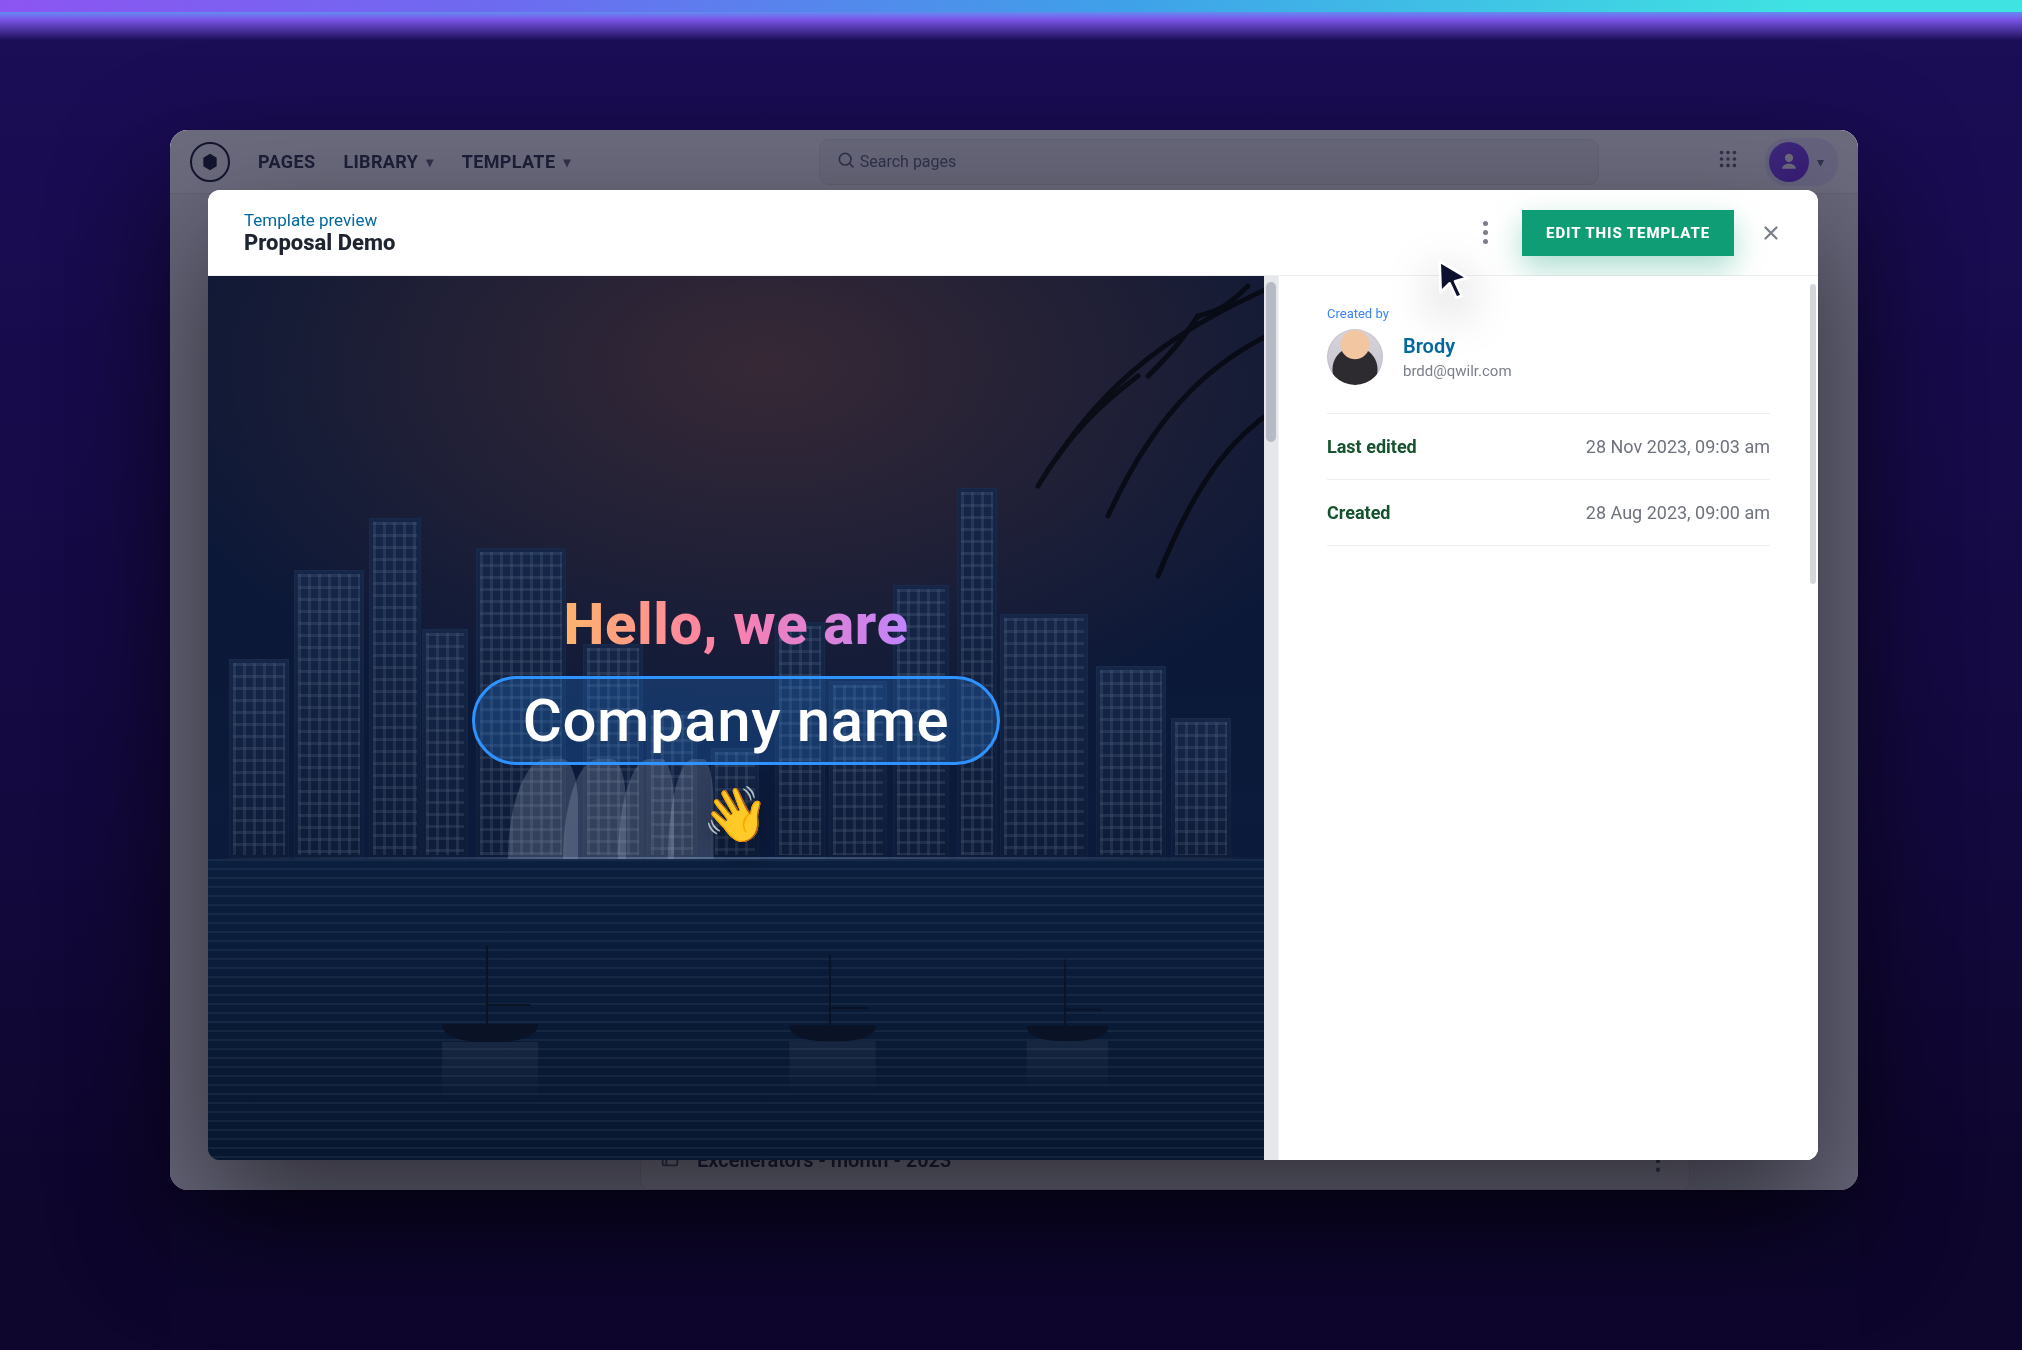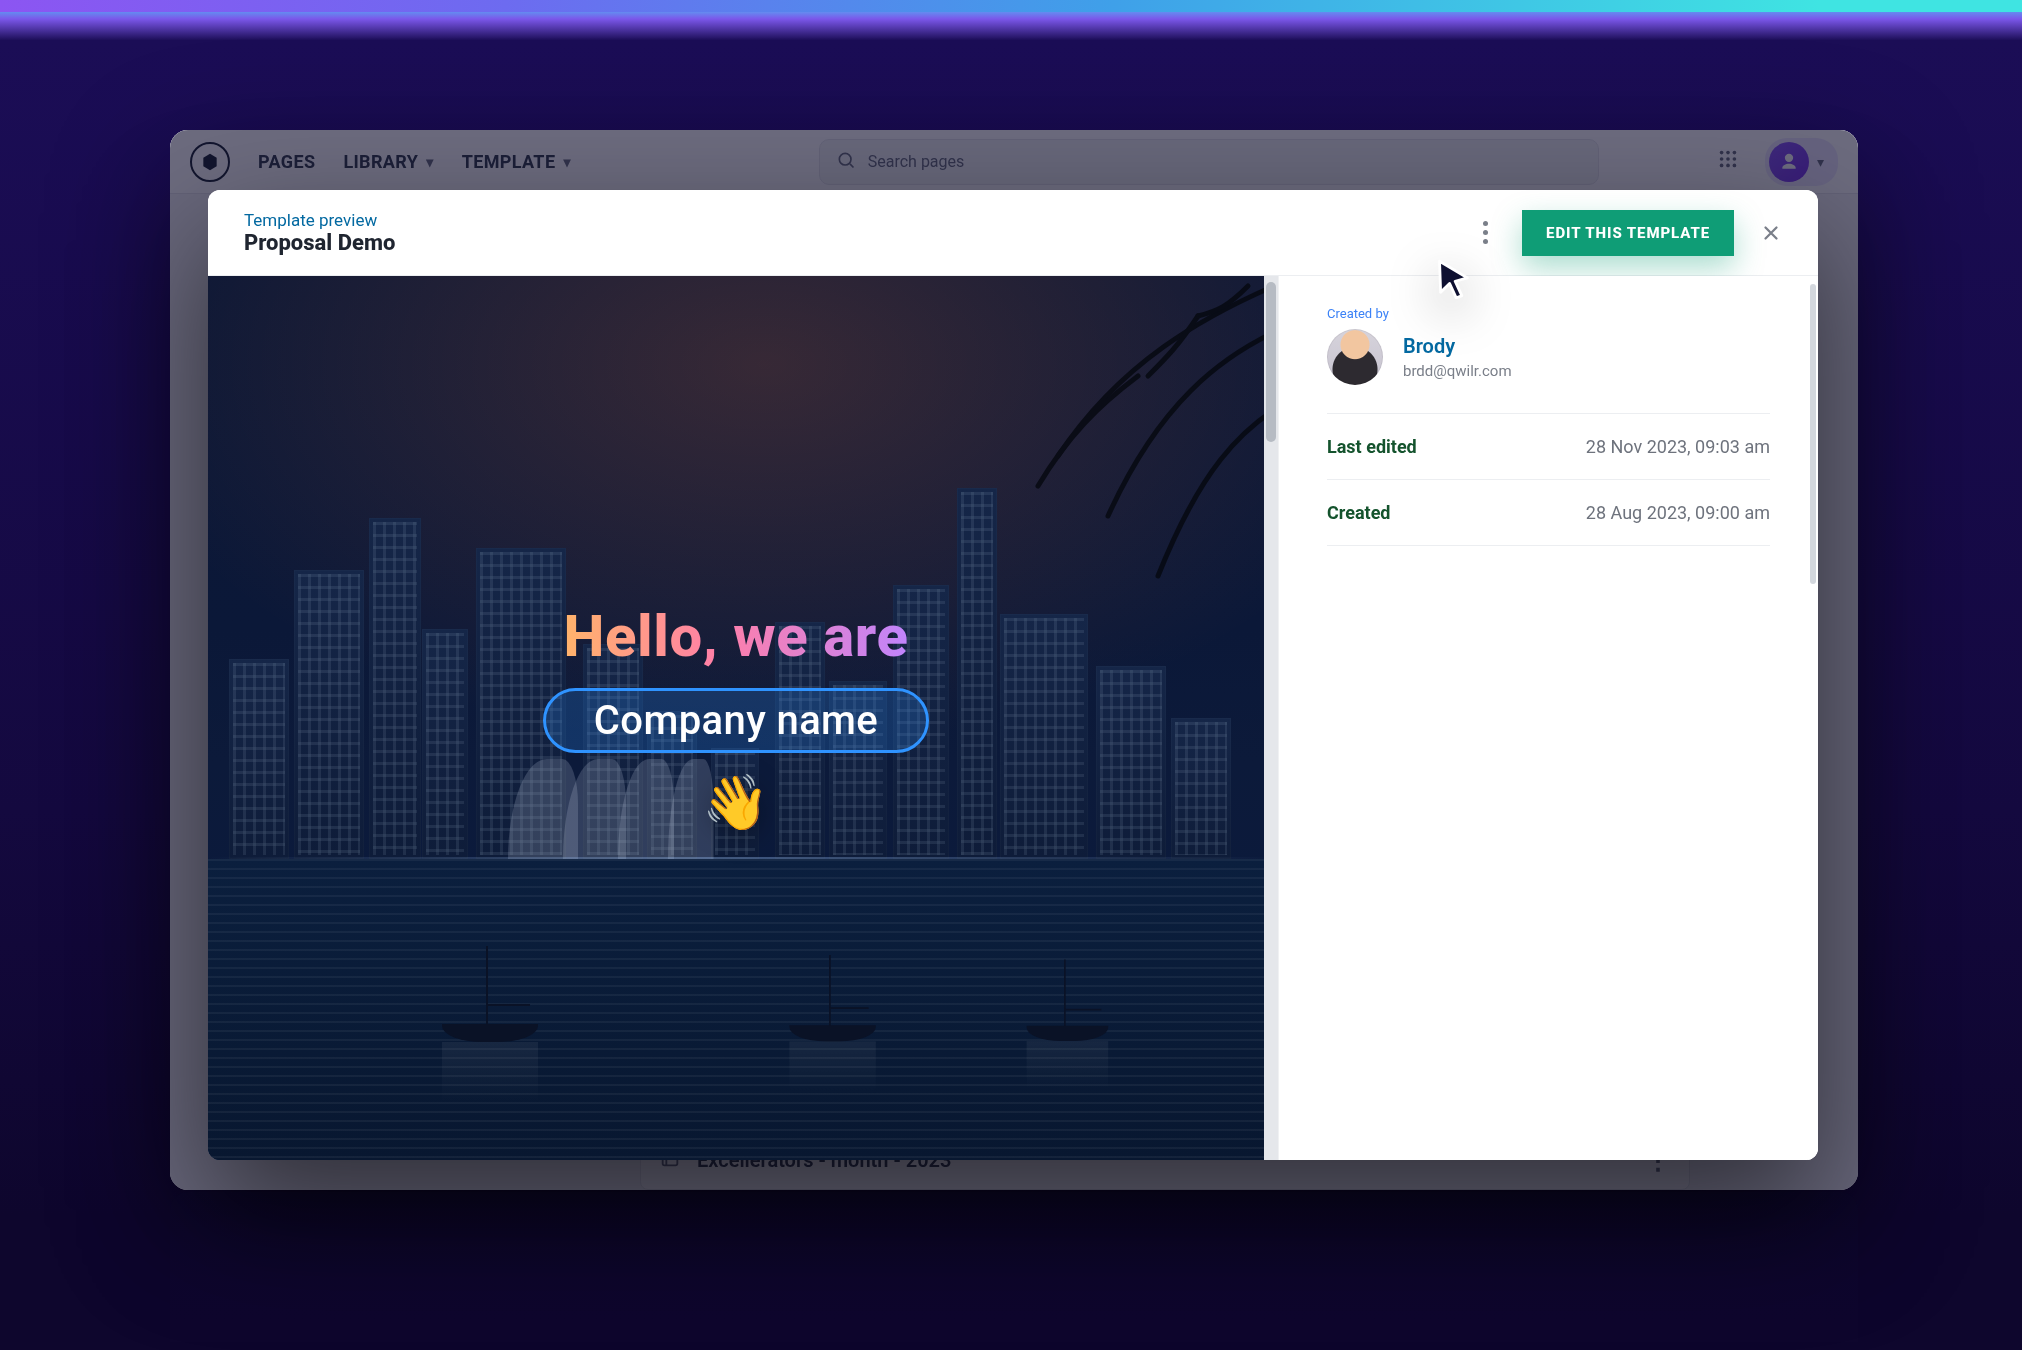--- a/index.html
+++ b/index.html
@@ -52,21 +52,21 @@
   }
   .logo-circle {
     width:40px; height:40px; border-radius:50%;
     border:2px solid #1f2937; display:flex; align-items:center; justify-content:center;
     font-size:20px;
   }
   .nav-item { font-size:18px; font-weight:700; color:#374151; letter-spacing:.02em; display:flex; align-items:center; gap:8px;}
   .chev { font-size:14px; color:#6b7280;}
   .search-box {
     margin-left: 220px;
-    display:flex; align-items:center; gap:12px;
+    display:flex; align-items:center; gap:4px;
     background:#f3f4f6; border:1px solid #e5e7eb; border-radius:10px;
     padding: 10px 16px; width: 780px; color:#6b7280;
   }
   .top-right-icons{ margin-left:auto; display:flex; align-items:center; gap:26px; }
   .avatar-small{ width:40px; height:40px; border-radius:50%; background:linear-gradient(135deg,#8b5cf6,#7c3aed); display:flex;align-items:center;justify-content:center;}
   .avatar-pill{ background:#ede9fe; border-radius:22px; padding:4px 14px 4px 4px; display:flex;align-items:center;gap:8px;}
 
   .list-row {
     position:absolute;
     left: 470px;
@@ -226,21 +226,21 @@
     background: linear-gradient(90deg,#ffb36b 0%, #ff7fa8 45%, #c084fc 100%);
     -webkit-background-clip:text; background-clip:text; color:transparent;
     letter-spacing:.01em;
   }
   .token-pill{
     display:inline-flex; align-items:center; justify-content:center;
     padding: 6px 48px;
     border:3px solid #2f93ff;
     background: rgba(47,147,255,.22);
     color:#fff;
-    font-size:40px; font-weight:500;
+    font-size:60px; font-weight:500;
     border-radius: 64px;
     letter-spacing:.01em;
   }
   .wave-emoji{ font-size:54px; filter: drop-shadow(0 6px 14px rgba(0,0,0,.35)); }
 
   
   .side{
     width: 540px; flex:0 0 540px;
     border-left:1px solid #f0f1f3;
     padding: 30px 48px;

